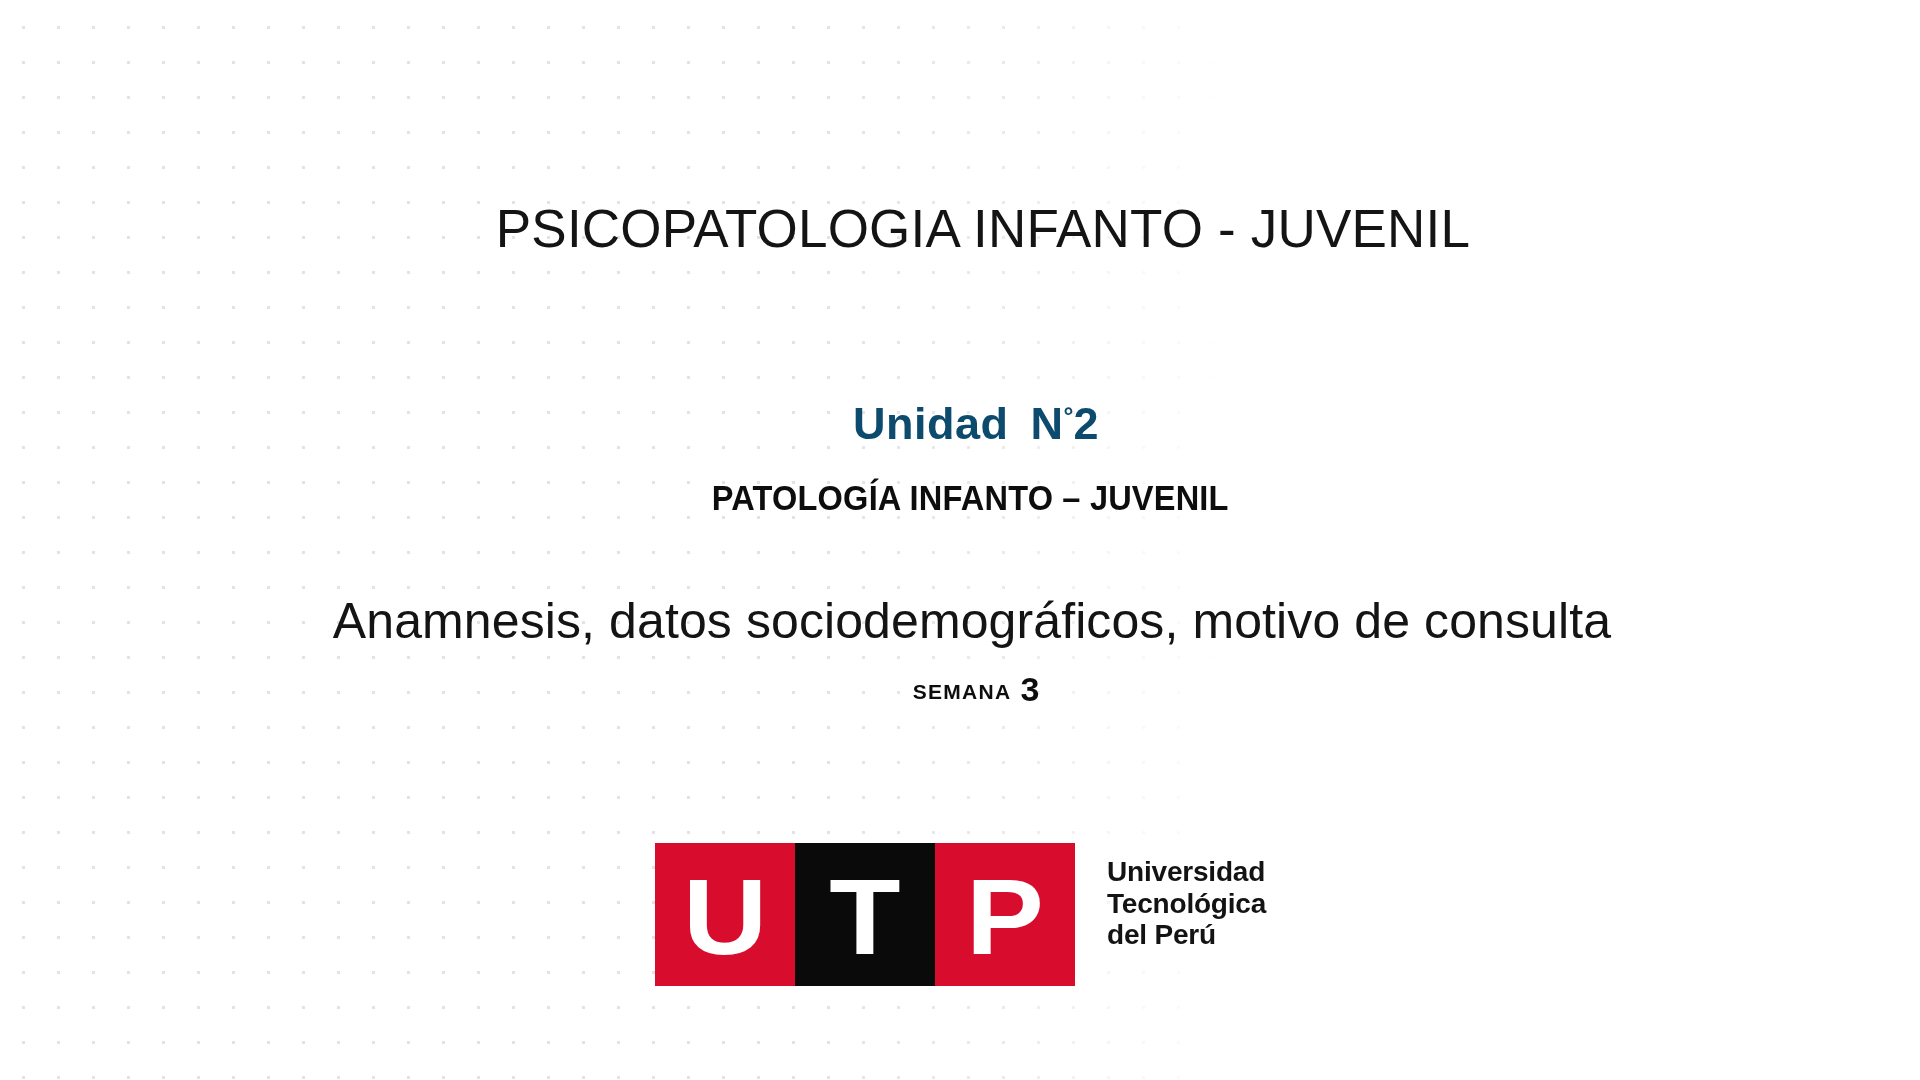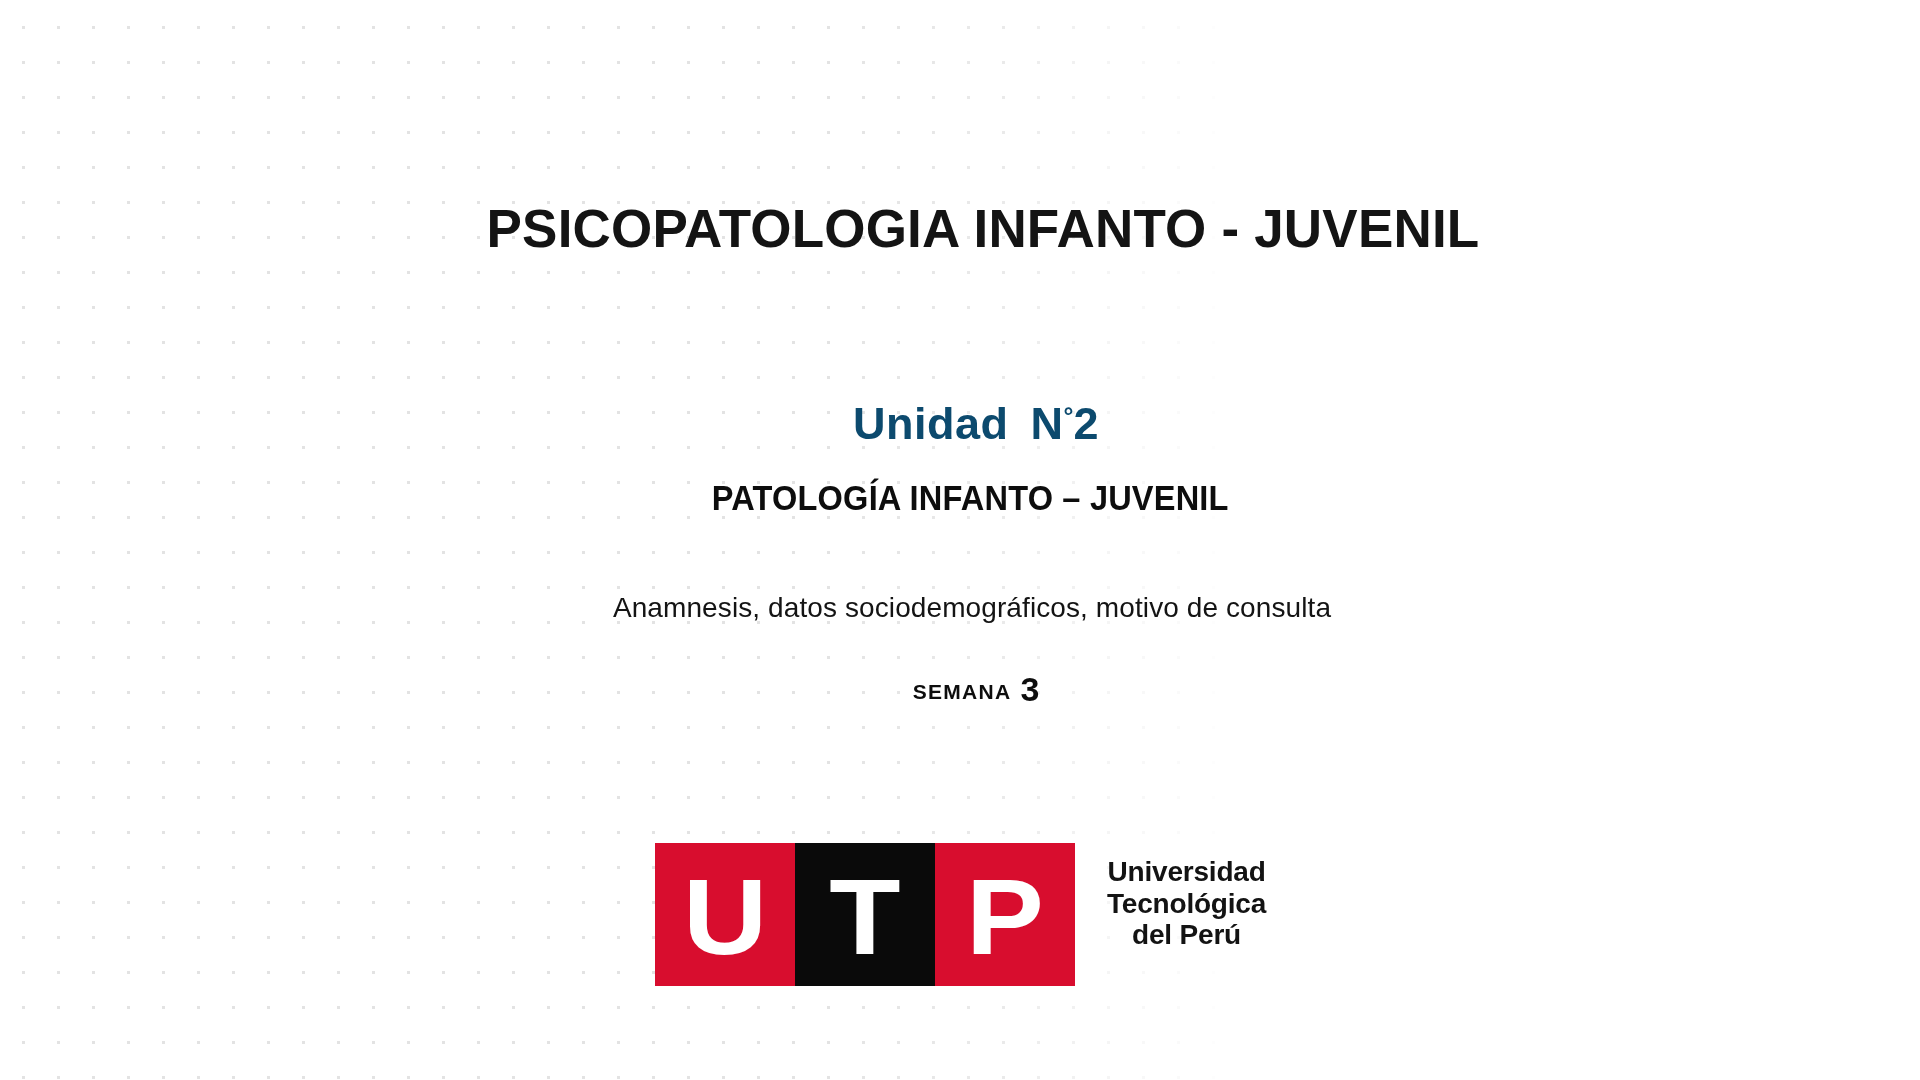--- a/index.html
+++ b/index.html
@@ -58,21 +58,21 @@
     height: 1080px;
     text-align: center;
   }
 
   .slide-title {
     position: absolute;
     left: 0;
     right: 0;
     top: 200px;
     font-size: 53px;
-    font-weight: 700;
+    font-weight: 400;
     letter-spacing: 0.2px;
     color: #141414;
     line-height: 1.1;
     padding-left: 46px;
   }
 
   .unit-line {
     position: absolute;
     left: 0;
     right: 0;
@@ -107,21 +107,21 @@
     transform: scaleX(0.93);
     transform-origin: center;
     padding-left: 22px;
   }
 
   .topic-line {
     position: absolute;
     left: 0;
     right: 0;
     top: 592px;
-    font-size: 28px;
+    font-size: 50px;
     font-weight: 400;
     color: #141414;
     letter-spacing: 0.1px;
     padding-left: 24px;
   }
 
   .week-line {
     position: absolute;
     left: 8px;
     right: 0;
@@ -181,21 +181,21 @@
   }
 
   .logo-wordmark {
     margin-left: 32px;
     margin-top: 13px;
     font-family: "Liberation Sans", sans-serif;
     font-weight: 700;
     font-size: 28px;
     line-height: 1.13;
     color: #131313;
-    text-align: center;
+    text-align: left;
     letter-spacing: -0.2px;
   }
 
   .logo-wordmark div { white-space: nowrap; }
 </style>
 </head>
 <body>
 
 <div id="slide">
 

